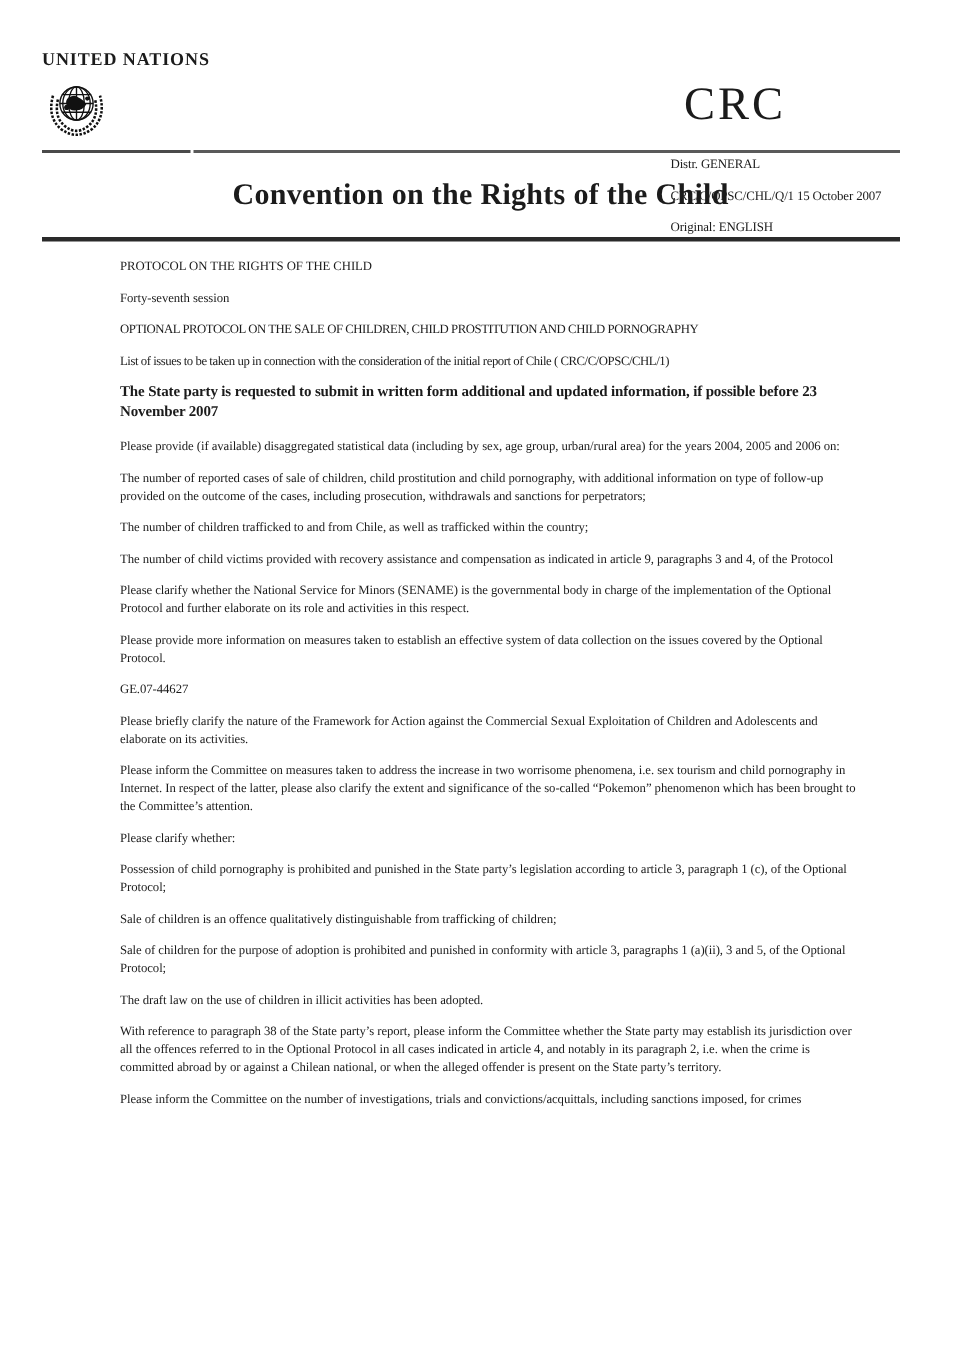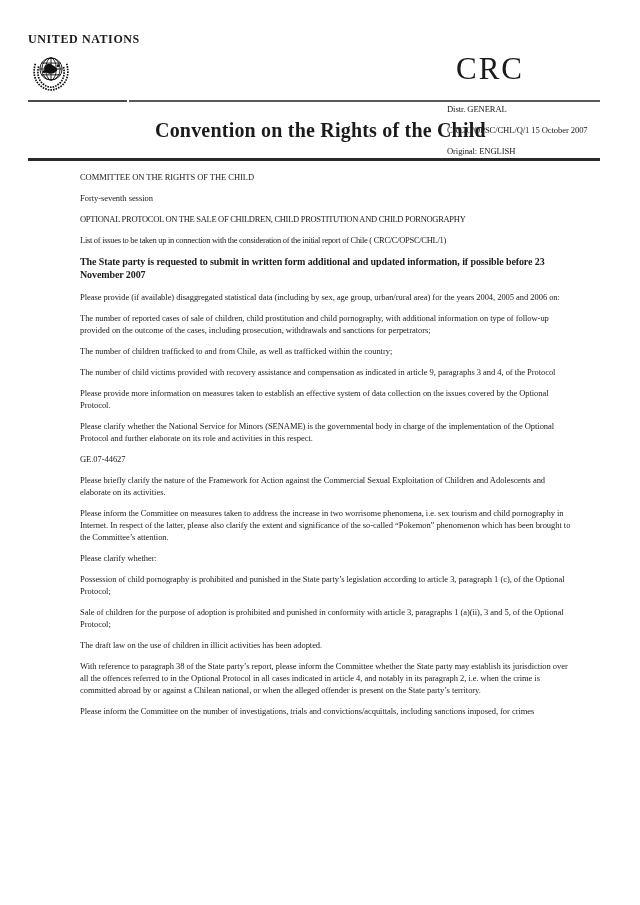--- a/index.html
+++ b/index.html
@@ -91,35 +91,36 @@
 
 <div class="abs doc-title">Convention on the Rights of the Child</div>
 
 <div class="abs info-line info-distr">Distr. GENERAL</div>
 <div class="abs info-line info-ref">CRC/C/OPSC/CHL/Q/1 15 October 2007</div>
 <div class="abs info-line info-orig">Original: ENGLISH</div>
 
 <div class="abs rule-bottom"></div>
 
 <div class="doc-body">
-  <p>COMMITTEE ON THE RIGHTS OF THE CHILD</p>
+  <p>PROTOCOL ON THE RIGHTS OF THE CHILD</p>
   <p>Forty-seventh session</p>
   <p class="h-protocol">OPTIONAL PROTOCOL ON THE SALE OF CHILDREN, CHILD PROSTITUTION AND CHILD PORNOGRAPHY</p>
   <p class="h-list">List of issues to be taken up in connection with the consideration of the initial report of Chile ( CRC/C/OPSC/CHL/1)</p>
   <p class="h-request">The State party is requested to submit in written form additional and updated information, if possible before 23 November 2007</p>
   <div>
       <p>Please provide (if available) disaggregated statistical data (including by sex, age group, urban/rural area) for the years 2004, 2005 and 2006 on:</p>
       <p>The number of reported cases of sale of children, child prostitution and child pornography, with additional information on type of follow-up provided on the outcome of the cases, including prosecution, withdrawals and sanctions for perpetrators;</p>
       <p>The number of children trafficked to and from Chile, as well as trafficked within the country;</p>
       <p>The number of child victims provided with recovery assistance and compensation as indicated in article 9, paragraphs 3 and 4, of the Protocol</p>
+      <p>Please clarify whether the National Service for Minors (SENAME) is the governmental body in charge of the implementation of the Optional Protocol and further elaborate on its role and activities in this respect.</p>
       <p>Please provide more information on measures taken to establish an effective system of data collection on the issues covered by the Optional Protocol.</p>
-      <p>Please clarify whether the National Service for Minors (SENAME) is the governmental body in charge of the implementation of the Optional Protocol and further elaborate on its role and activities in this respect.</p>
       <p>GE.07-44627</p>
       <p>Please briefly clarify the nature of the Framework for Action against the Commercial Sexual Exploitation of Children and Adolescents and elaborate on its activities.</p>
       <p>Please inform the Committee on measures taken to address the increase in two worrisome phenomena, i.e. sex tourism and child pornography in Internet. In respect of the latter, please also clarify the extent and significance of the so-called “Pokemon” phenomenon which has been brought to the Committee’s attention.</p>
       <p>Please clarify whether:</p>
       <p>Possession of child pornography is prohibited and punished in the State party’s legislation according to article 3, paragraph 1 (c), of the Optional Protocol;</p>
+      <p>Sale of children is an offence qualitatively distinguishable from trafficking of children;</p>
       <p>Sale of children for the purpose of adoption is prohibited and punished in conformity with article 3, paragraphs 1 (a)(ii), 3 and 5, of the Optional Protocol;</p>
       <p>The draft law on the use of children in illicit activities has been adopted.</p>
       <p>With reference to paragraph 38 of the State party’s report, please inform the Committee whether the State party may establish its jurisdiction over all the offences referred to in the Optional Protocol in all cases indicated in article 4, and notably in its paragraph 2, i.e. when the crime is committed abroad by or against a Chilean national, or when the alleged offender is present on the State party’s territory.</p>
       <p>Please inform the Committee on the number of investigations, trials and convictions/acquittals, including sanctions imposed, for crimes</p>
     </div>
 </div>
 
 </body></html>

